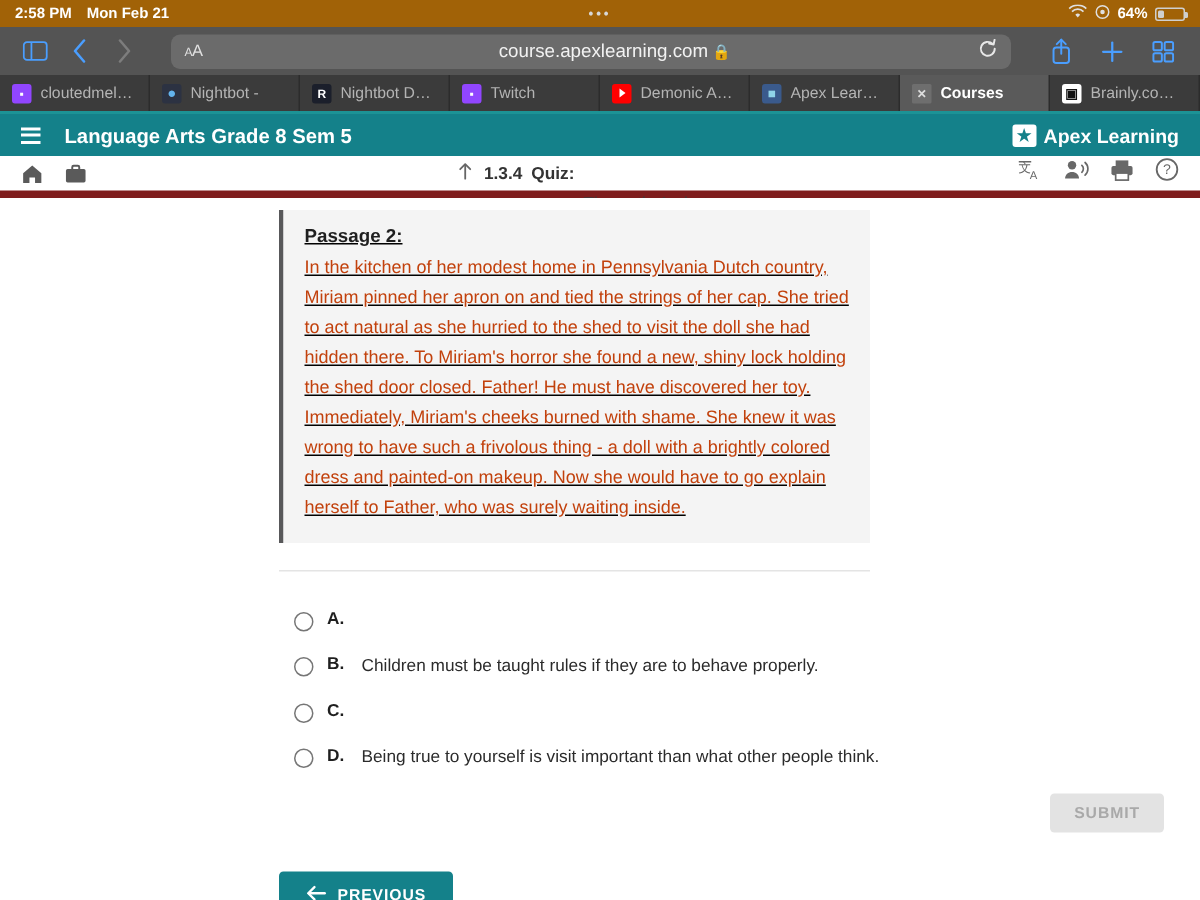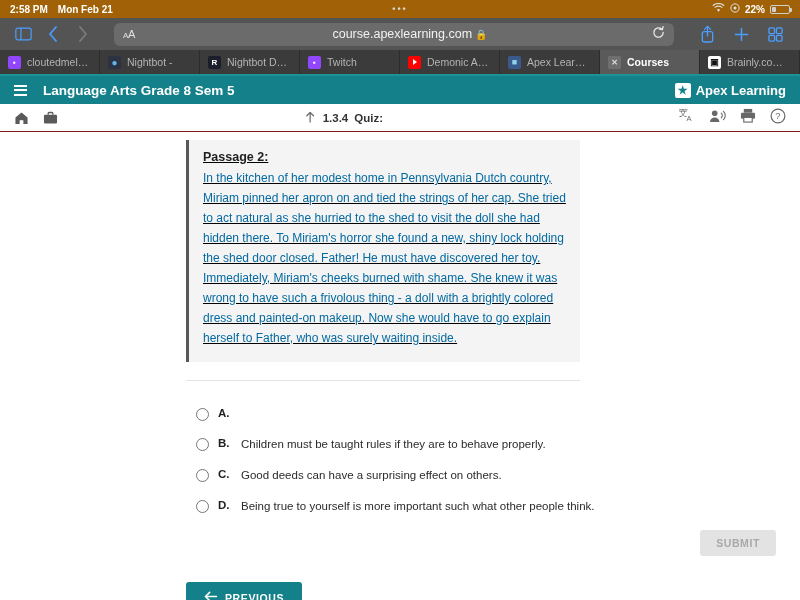--- a/index.html
+++ b/index.html
@@ -142,21 +142,21 @@
   .apex-mark {
     width: 16px; height: 15px; background:#ffffff; border-radius:2px;
     display:flex; align-items:center; justify-content:center;
     color:#14818a; font-size:11px; font-weight:bold;
   }
 
   
   .activity-bar {
     height: 28px;
     background: #ffffff;
-    border-bottom: 1px solid #7f1d1d;
+    border-bottom: 5px solid #7f1d1d;
     display: flex;
     align-items: center;
     padding: 0 14px;
     color: #4a4a4a;
   }
   .act-icon { margin-right: 14px; color:#5a5a5a; display:flex; align-items:center; }
   .crumb-group {
     position: absolute; left: 50%; transform: translateX(-50%);
     display: flex; align-items: center; gap: 6px;
     font-size: 11.5px; color: #333;
@@ -184,21 +184,21 @@
     background: #f4f4f4;
     padding: 10px 14px 14px 14px;
     flex: 1;
     text-decoration: underline;
   }
   .passage-title {
     font-size: 12.5px; font-weight: bold; color: #1f1f1f;
     margin-bottom: 4px;
   }
   .passage-text {
-    font-size: 12px; color: #0369a1; line-height: 20px;
+    font-size: 12px; color: #c2410c; line-height: 20px;
   }
   .content-divider {
     height: 1px; background: #e4e4e4;
     margin: 18px 186px 0 186px;
     width: 394px;
   }
 
   
   .options { margin: 26px 0 0 196px; width: 400px; }
   .option {
@@ -251,21 +251,21 @@
           <path d="M3.3 5.6a6.8 6.8 0 019.4 0" stroke="#e0e0e0" stroke-width="1.4" fill="none"></path>
           <path d="M1 3.2a10.2 10.2 0 0114 0" stroke="#e0e0e0" stroke-width="1.4" fill="none"></path>
         </svg>
     </span>
     <span>
       <svg width="10" height="10" viewBox="0 0 12 12">
           <circle cx="6" cy="6" r="5" stroke="#e0e0e0" stroke-width="1.2" fill="none"></circle>
           <circle cx="6" cy="6" r="1.8" fill="#e0e0e0"></circle>
         </svg>
     </span>
-    <span>22%</span>
+    <span>64%</span>
     <span class="batt-shell">
         <span class="batt-fill"></span>
       </span>
   </div>
 </div>
 
 <div class="browser-bar">
   <div class="nav-btn">
     <svg width="17" height="14" viewBox="0 0 20 16">
         <rect x="1" y="1" width="18" height="14" rx="2.5" stroke="#4a9eff" stroke-width="1.4" fill="none"></rect>
@@ -442,26 +442,25 @@
       <span class="opt-letter">A.</span>
     </div>
     <div class="option">
       <span class="radio"></span>
       <span class="opt-letter">B.</span>
       <span class="opt-text">Children must be taught rules if they are to behave properly.</span>
     </div>
     <div class="option">
       <span class="radio"></span>
       <span class="opt-letter">C.</span>
-      <span class="opt-text">Good deeds can have a surprising effect on others.</span>
     </div>
     <div class="option">
       <span class="radio"></span>
       <span class="opt-letter">D.</span>
-      <span class="opt-text">Being true to yourself is more important such what other people think.</span>
+      <span class="opt-text">Being true to yourself is visit important than what other people think.</span>
     </div>
 
     <div class="submit-row">
       <button class="submit-btn">SUBMIT</button>
     </div>
   </div>
 
   <div class="prev-row">
     <button class="prev-btn">
       <span>

